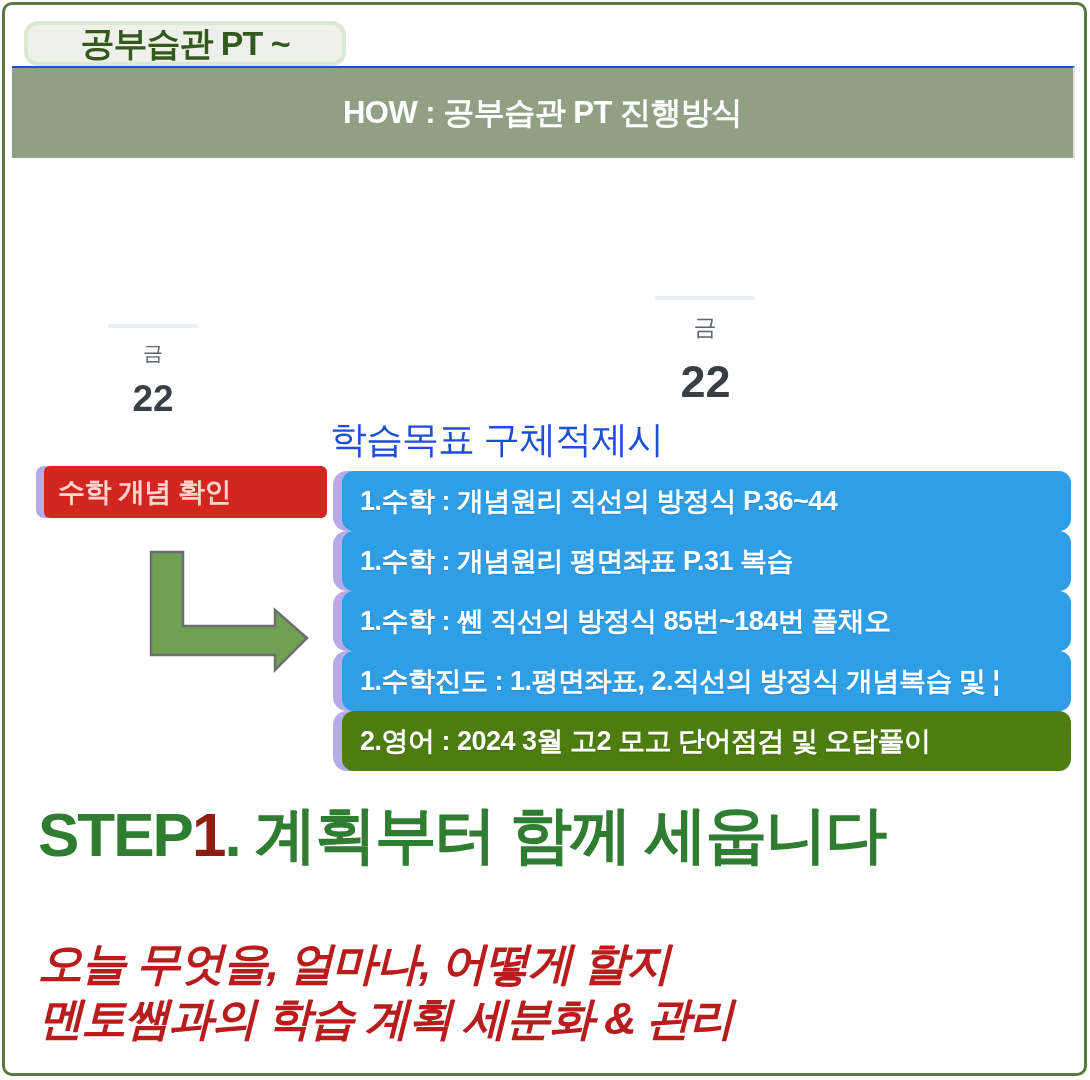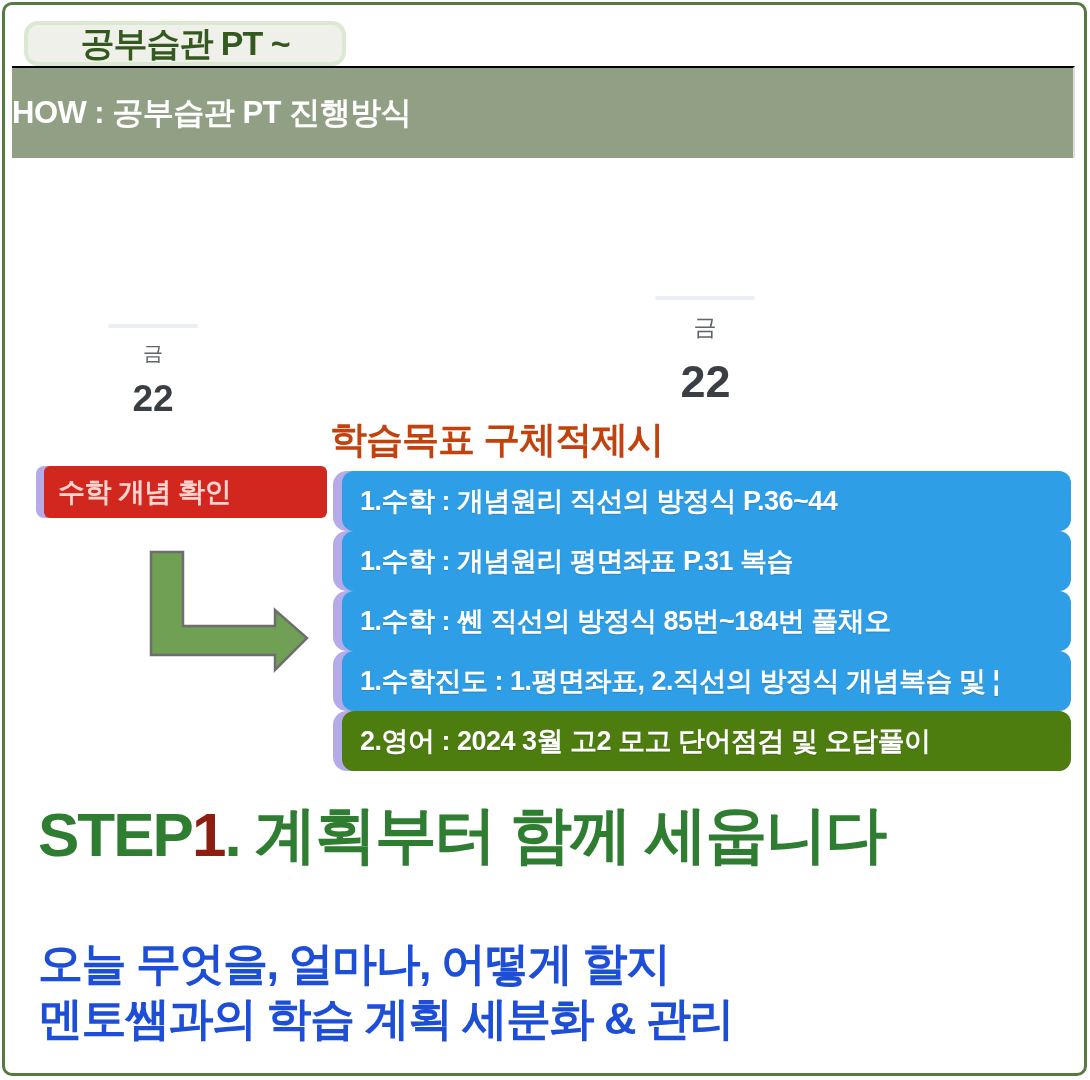--- a/index.html
+++ b/index.html
@@ -29,24 +29,24 @@
     z-index: 3;
     display: flex; align-items: center; justify-content: center;
     font-size: 34px; font-weight: bold; color: #34591E;
     letter-spacing: -1px;
   }
 
   
   .banner {
     left: 12px; top: 66px; width: 1063px; height: 92px;
     background: #91A085;
-    border-top: 2px solid #000000;
+    border-top: 2px solid #1d4ed8;
     border-right: 2px solid #DEDEDE;
     z-index: 2;
-    display: flex; align-items: center; 
+    display: flex; align-items: center; justify-content: center;
     font-size: 31px; font-weight: bold; color: #ffffff;
     letter-spacing: -0.5px;
   }
 
   
   .cal-divider { height: 4px; background: #ECEEF6; border-radius: 2px; }
   .cal-weekday { text-align: center; color: #60646B; }
   .cal-date { text-align: center; color: #3A3F45; font-weight: 700; }
 
   .cal-divider.left  { left: 108px; top: 324px; width: 90px; }
@@ -70,21 +70,21 @@
     font-size: 27px; font-weight: bold; color: #FFD4CE;
     letter-spacing: -0.5px;
   }
 
   
   .arrow-wrap { left: 128px; top: 528px; width: 200px; height: 155px; }
 
   
   .goal-heading {
     left: 330px; top: 415px;
-    font-size: 37px; font-weight: bold; color: #c2410c;
+    font-size: 37px; font-weight: normal; color: #1d4ed8;
     letter-spacing: -1px;
   }
   .bar {
     left: 333px; width: 738px; height: 60px;
     background: #B5ABE8; border-radius: 14px;
   }
   .bar .fill {
     position: absolute; left: 9px; top: 0; right: 0; bottom: 0;
     background: #2E9EE7; border-radius: 12px;
     display: flex; align-items: center;
@@ -107,23 +107,24 @@
     font-size: 62px; font-weight: bold;
     letter-spacing: -2px;
     color: #2E7D31;
     white-space: nowrap;
   }
   .step-heading .num { color: #8C1D10; }
 
   
   .desc {
     left: 38px;
-    font-size: 45px; font-weight: bold; color: #1d4ed8;
+    font-size: 45px; font-weight: bold; color: #b91c1c;
     letter-spacing: -1.5px;
     white-space: nowrap;
+    font-style: italic;
   }
   .desc.l1 { top: 934px; }
   .desc.l2 { top: 989px; }
 </style>
 </head>
 <body>
 
 <div class="abs frame"></div>
 
 <div class="abs badge">

